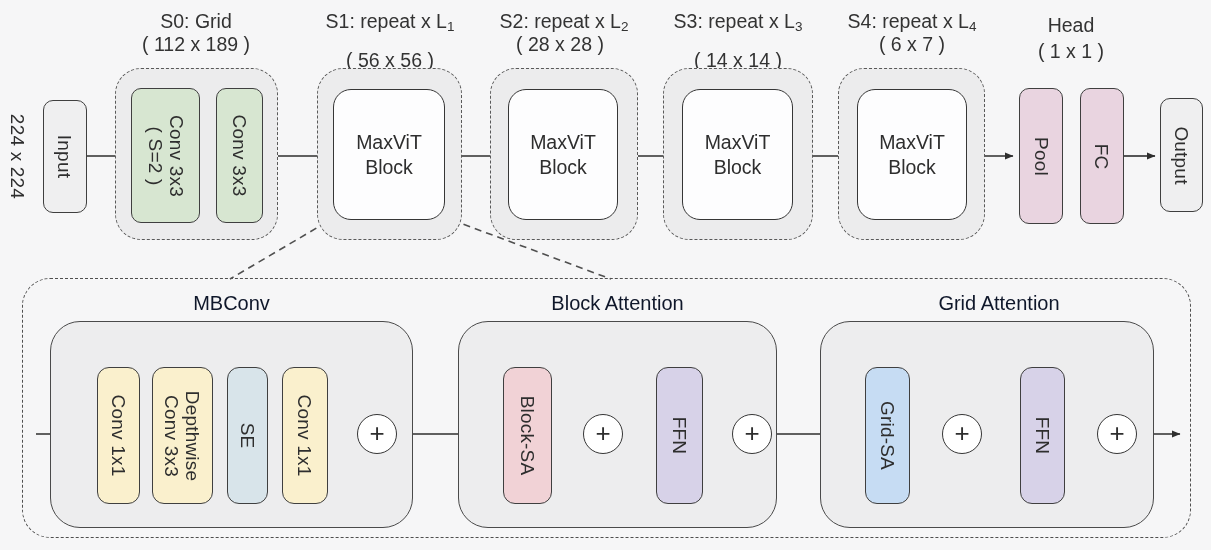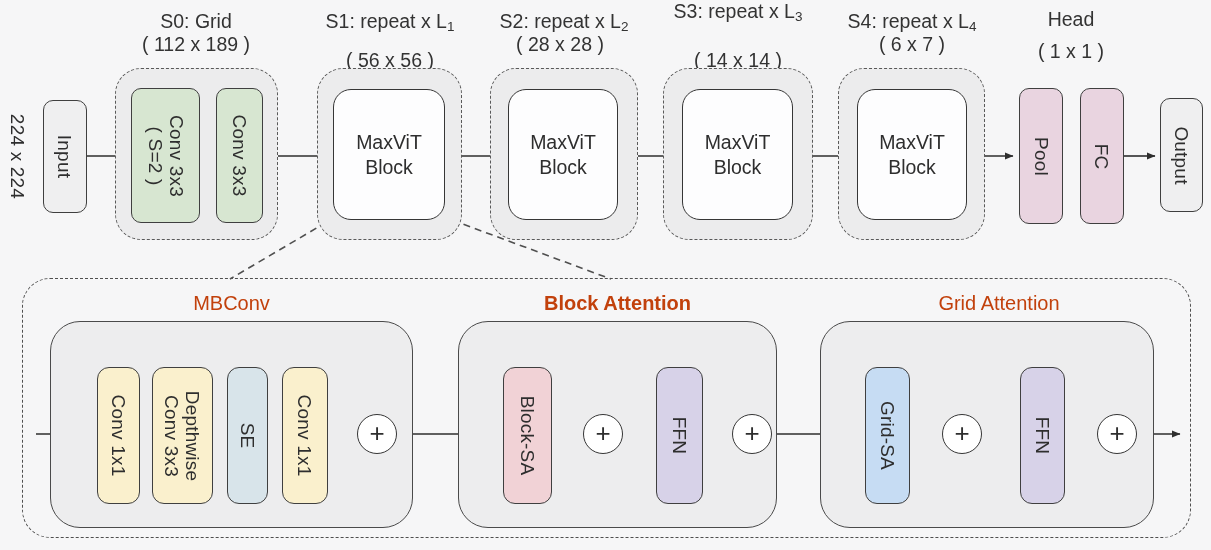--- a/index.html
+++ b/index.html
@@ -19,21 +19,21 @@
     border:1.7px dashed #595959;border-radius:26px;background:#ececed;
   }
   
   .big-dash{
     border:1.7px dashed #4f4f4f;border-radius:28px;background:transparent;
   }
   
   .section{
     background:#ededee;border:1.6px solid #4a4a4a;border-radius:30px;
   }
-  .section-title{text-align:center;font-size:20px;line-height:23px;color:#c2410c;white-space:nowrap;}
+  .section-title{text-align:center;font-size:20px;line-height:23px;color:#0f172a;white-space:nowrap;}
   
   .white-block{
     background:#fdfdfe;border:1.7px solid #363636;border-radius:18px;
     display:flex;flex-direction:column;align-items:center;justify-content:center;
     font-size:19.5px;line-height:25px;color:#2e2e2e;
   }
   
   .vbox{
     border:1.6px solid #3f3f3f;border-radius:10px;
     display:flex;align-items:center;justify-content:center;overflow:visible;
@@ -97,27 +97,27 @@
 
 <div class="abs stage-title" style="left:96px;top:10px;width:200px;"><span>S0: Grid</span></div>
 <div class="abs stage-size" style="left:96px;top:33px;width:200px;">( 112 x 189 )</div>
 
 <div class="abs stage-title" style="left:290px;top:10px;width:200px;"><span>S1: repeat x L</span><sub>1</sub></div>
 <div class="abs stage-size" style="left:290px;top:49px;width:200px;">( 56 x 56 )</div>
 
 <div class="abs stage-title" style="left:464px;top:10px;width:200px;"><span>S2: repeat x L</span><sub>2</sub></div>
 <div class="abs stage-size" style="left:460px;top:33px;width:200px;">( 28 x 28 )</div>
 
-<div class="abs stage-title" style="left:638px;top:0;width:200px;"><span>S3: repeat x L</span><sub>3</sub></div>
+<div class="abs stage-title" style="left:638px;top:10px;width:200px;"><span>S3: repeat x L</span><sub>3</sub></div>
 <div class="abs stage-size" style="left:638px;top:49px;width:200px;">( 14 x 14 )</div>
 
 <div class="abs stage-title" style="left:812px;top:10px;width:200px;"><span>S4: repeat x L</span><sub>4</sub></div>
 <div class="abs stage-size" style="left:812px;top:33px;width:200px;">( 6 x 7 )</div>
 
-<div class="abs stage-title" style="left:971px;top:8px;width:200px;">Head</div>
+<div class="abs stage-title" style="left:971px;top:14px;width:200px;">Head</div>
 <div class="abs stage-size" style="left:971px;top:40px;width:200px;">( 1 x 1 )</div>
 
 <div class="abs vlabel" style="left:0px;top:96px;width:36px;height:120px;">
   <span class="rot">224 x 224</span>
 </div>
 
 <div class="abs vbox" style="left:43px;top:100px;width:44px;height:113px;background:#efeff0;">
   <span class="rot">Input</span>
 </div>
 
@@ -167,21 +167,21 @@
   <span class="rot">Output</span>
 </div>
 
 <div class="abs big-dash" style="left:22px;top:278px;width:1169px;height:260px;"></div>
 
 <div class="abs section" style="left:50px;top:321px;width:363px;height:207px;"></div>
 <div class="abs section" style="left:458px;top:321px;width:319px;height:207px;"></div>
 <div class="abs section" style="left:820px;top:321px;width:334px;height:207px;"></div>
 
 <div class="abs section-title" style="left:50px;top:292px;width:363px;">MBConv</div>
-<div class="abs section-title" style="left:458px;top:292px;width:319px;font-weight:bold;">Block Attention</div>
+<div class="abs section-title" style="left:458px;top:292px;width:319px;">Block Attention</div>
 <div class="abs section-title" style="left:832px;top:292px;width:334px;">Grid Attention</div>
 
 <div class="abs vbox pill" style="left:97px;top:367px;width:43px;height:137px;background:#faf0cd;">
   <span class="rot">Conv 1x1</span>
 </div>
 <div class="abs vbox pill" style="left:152px;top:367px;width:61px;height:137px;background:#faf0cd;">
   <span class="rot">
       <span class="l">Depthwise</span>
       <span class="l">Conv 3x3</span>
     </span>

